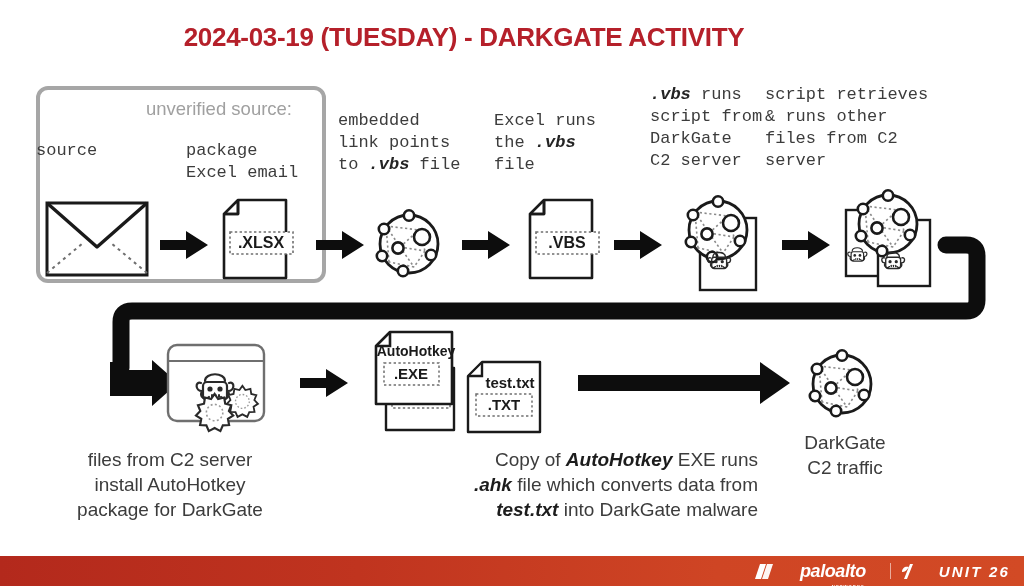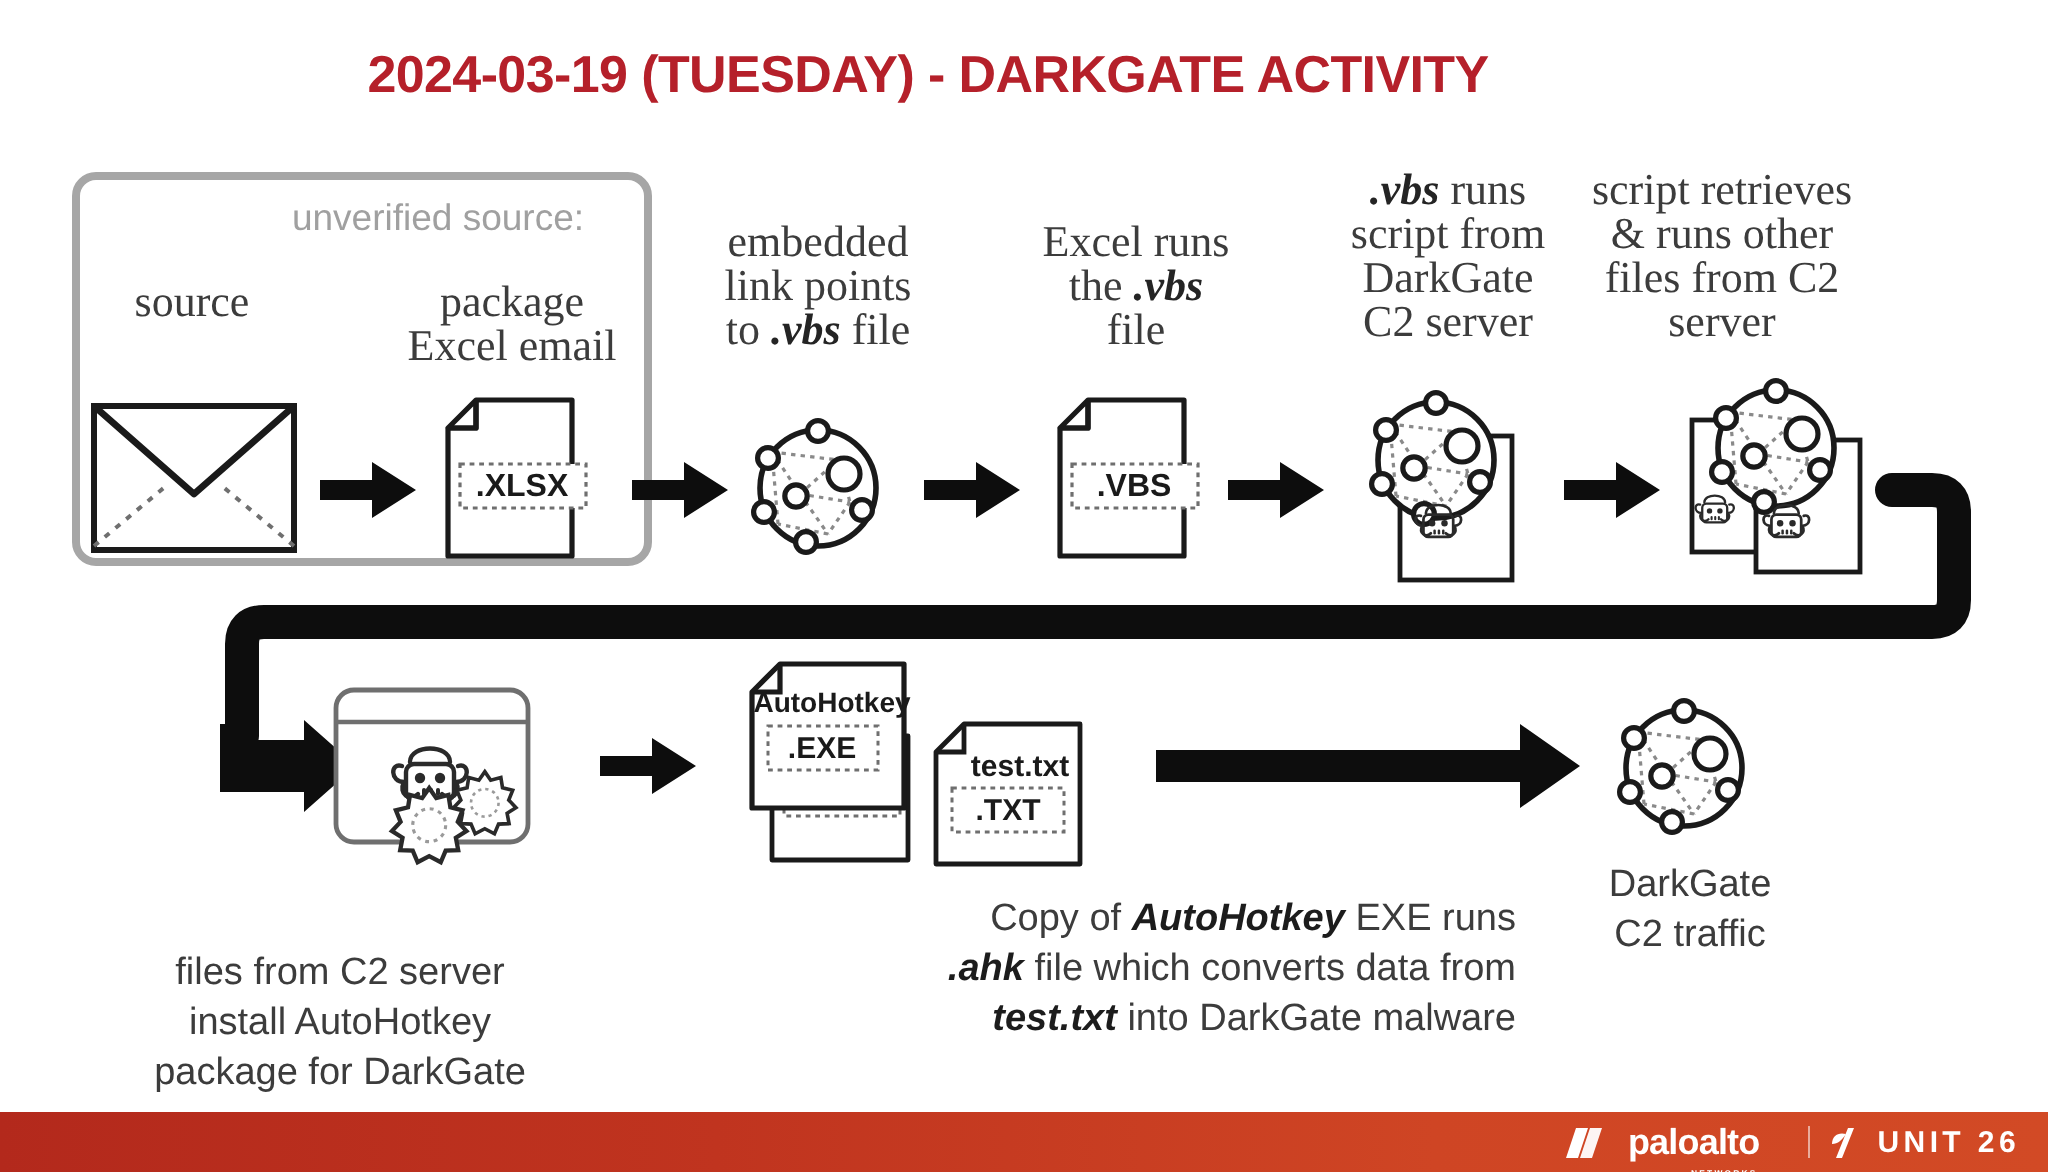--- a/index.html
+++ b/index.html
@@ -19,25 +19,24 @@
     text-align:center;
     font-size:26px;font-weight:bold;
     letter-spacing:-0.3px;
     color:#b5202a;
     font-family:"Liberation Sans", sans-serif;
   }
 
   
   .cap{
     position:absolute;
-    text-align:center;
-    font-size:22px;
+    font-size:17px;
     line-height:22px;
     color:#3c3c3c;
-    font-family:Liberation Serif, serif;
+    font-family:Liberation Mono, monospace;
   }
   .cap b{font-weight:bold;font-style:italic;color:#242424;}
 
   
   .group-box{
     position:absolute;
     border:4px solid #a6a6a6;
     border-radius:12px;
     box-sizing:border-box;
     background:transparent;
@@ -58,21 +57,21 @@
     color:#3c3c3c;
   }
   .bcap b{font-weight:bold;font-style:italic;color:#1c1c1c;}
 
   
   .footer{
     position:absolute;left:0;top:556px;width:1024px;height:30px;
     background:linear-gradient(90deg,#b3291c 0%,#c0341f 35%,#cf4524 70%,#d24a25 100%);
     display:flex;align-items:center;justify-content:flex-end;
   }
-  .brand{display:flex;align-items:center;gap:9px;margin-right:14px;}
+  .brand{display:flex;align-items:center;gap:23px;margin-right:14px;font-style:italic;}
   .brand-divider{
     width:1px;height:16px;background:rgba(255,255,255,0.55);margin:0 10px;
   }
   .pa-word{
     color:#ffffff;font-size:18px;font-weight:bold;letter-spacing:-0.4px;
     position:relative;line-height:17px;
   }
   .pa-sub{
     position:absolute;right:1px;top:15px;
     font-size:4.2px;letter-spacing:1.1px;color:#ffffff;font-weight:bold;
@@ -108,21 +107,21 @@
 </div>
 
 <div class="cap" style="left:650px;top:84px;width:148px;">
   <b>.vbs</b> runs<br>script from<br>DarkGate<br>C2 server
 </div>
 
 <div class="cap" style="left:765px;top:84px;width:192px;">
   script retrieves<br>&amp; runs other<br>files from C2<br>server
 </div>
 
-<div class="bcap" style="left:40px;top:447px;width:260px;text-align:center;margin-top:27px;">
+<div class="bcap" style="left:40px;top:447px;width:260px;text-align:center;">
   files from C2 server<br>install AutoHotkey<br>package for DarkGate
 </div>
 
 <div class="bcap" style="left:318px;top:447px;width:440px;text-align:right;">
   Copy of <b>AutoHotkey</b> EXE runs<br><b>.ahk</b> file which converts data from<br><b>test.txt</b> into DarkGate malware
 </div>
 
 <div class="bcap" style="left:762px;top:430px;width:166px;text-align:center;">
   DarkGate<br>C2 traffic
 </div>

